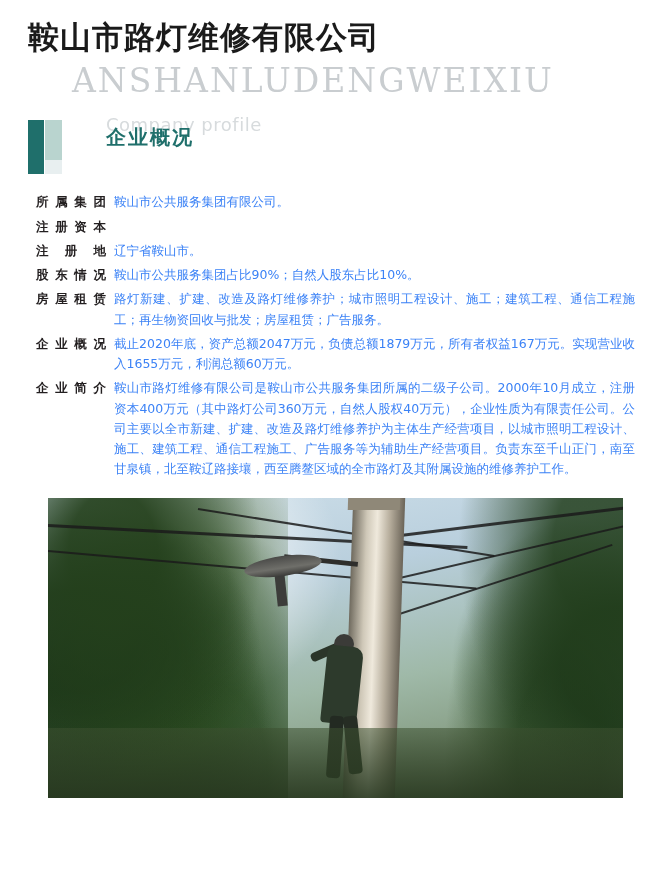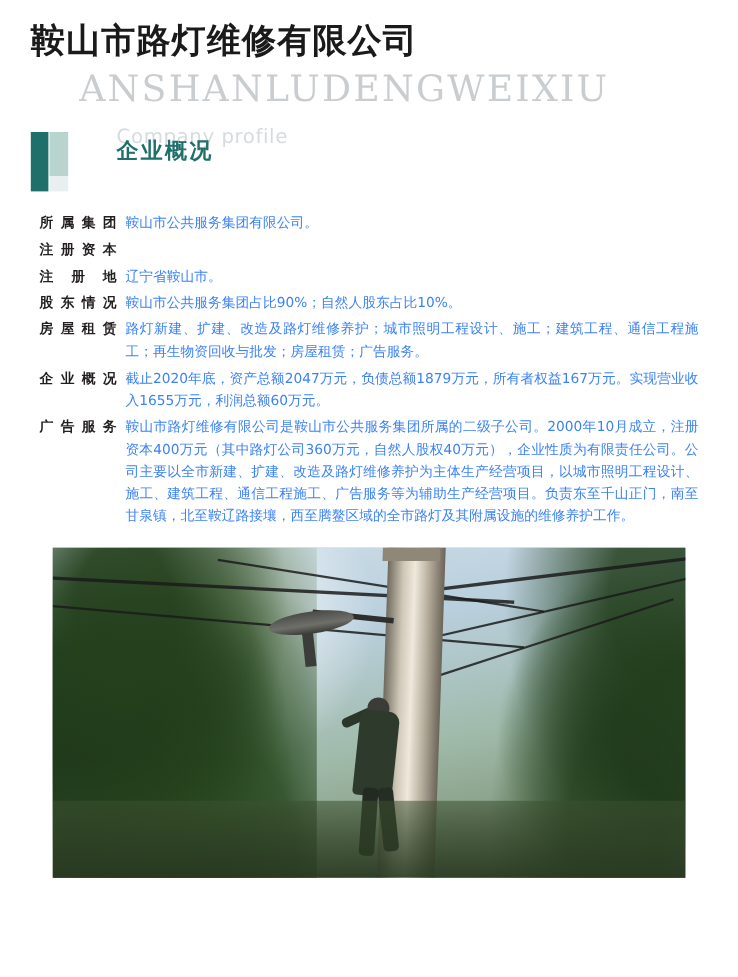--- a/index.html
+++ b/index.html
@@ -307,21 +307,21 @@
       <div class="info-label">房屋租赁</div>
       <div class="info-value">路灯新建、扩建、改造及路灯维修养护；城市照明工程设计、施工；建筑工程、通信工程施工；再生物资回收与批发；房屋租赁；广告服务。</div>
     </div>
 
     <div class="info-row">
       <div class="info-label">企业概况</div>
       <div class="info-value">截止2020年底，资产总额2047万元，负债总额1879万元，所有者权益167万元。实现营业收入1655万元，利润总额60万元。</div>
     </div>
 
     <div class="info-row">
-      <div class="info-label">广告服务</div>
+      <div class="info-label">企业简介</div>
       <div class="info-value">鞍山市路灯维修有限公司是鞍山市公共服务集团所属的二级子公司。2000年10月成立，注册资本400万元（其中路灯公司360万元，自然人股权40万元），企业性质为有限责任公司。公司主要以全市新建、扩建、改造及路灯维修养护为主体生产经营项目，以城市照明工程设计、施工、建筑工程、通信工程施工、广告服务等为辅助生产经营项目。负责东至千山正门，南至甘泉镇，北至鞍辽路接壤，西至腾鳌区域的全市路灯及其附属设施的维修养护工作。</div>
     </div>
 
   </div>
 
   <div class="photo">
     <div class="sky"></div>
     <div class="foliage-left"></div>
     <div class="foliage-right"></div>
 

